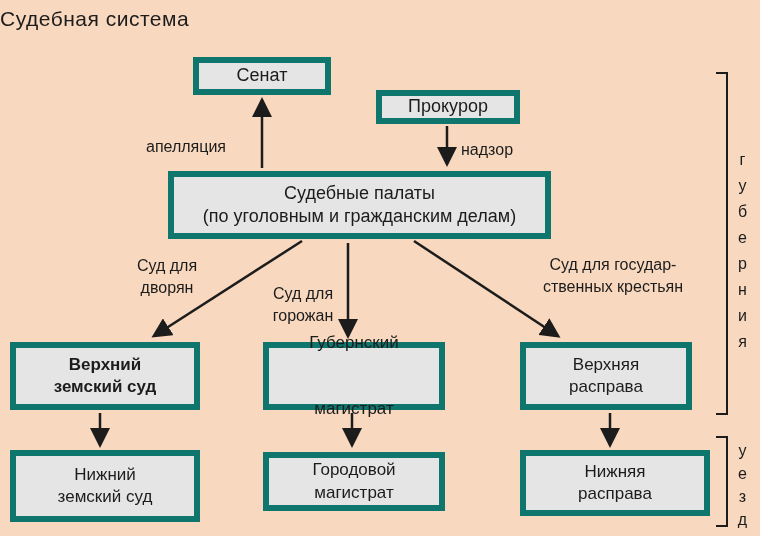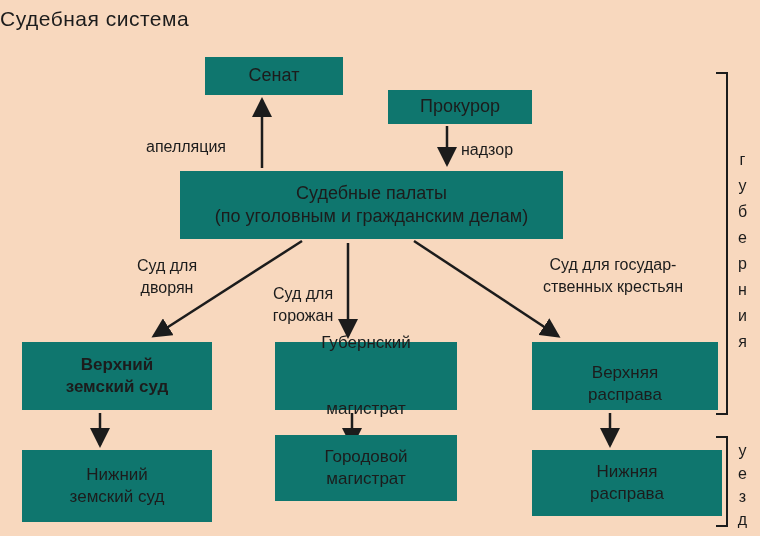--- a/index.html
+++ b/index.html
@@ -20,39 +20,38 @@
     position: absolute;
     top: 7px;
     left: 0;
     width: 760px;
     text-align: left;
     font-size: 21px;
     letter-spacing: 0.5px;
   }
   .box {
     position: absolute;
-    background: #0f766e;
-    border: 4px solid #0f766e;
+    background: #e5e5e5;
+    border: 6px solid #0f766e;
     display: flex;
     flex-direction: column;
     align-items: center;
     justify-content: center;
     text-align: center;
     font-size: 17px;
     line-height: 1.3;
-    margin-left: 12px;
   }
   .box-senat       { left: 193px; top: 57px;  width: 138px; height: 38px; font-size: 18px; }
   .box-prokuror    { left: 376px; top: 90px;  width: 144px; height: 34px; font-size: 18px; }
   .box-palaty      { left: 168px; top: 171px; width: 383px; height: 68px; font-size: 18px; }
   .box-verhniy-zemskiy   { left: 10px;  top: 342px; width: 190px; height: 68px; font-weight: bold; }
   .box-gubernskiy-mag    { left: 263px; top: 342px; width: 182px; height: 68px; gap: 43px; }
-  .box-verhnyaya-rasprava{ left: 520px; top: 342px; width: 186px; height: 68px; justify-content: flex-end; }
+  .box-verhnyaya-rasprava{ left: 520px; top: 342px; width: 172px; height: 68px; }
   .box-nizhniy-zemskiy   { left: 10px;  top: 450px; width: 190px; height: 72px; }
-  .box-gorodovoy-mag     { left: 263px; top: 435px; width: 182px; height: 66px; }
+  .box-gorodovoy-mag     { left: 263px; top: 452px; width: 182px; height: 59px; }
   .box-nizhnyaya-rasprava{ left: 520px; top: 450px; width: 190px; height: 66px; }
 
   .edge-label {
     position: absolute;
     font-size: 16px;
     line-height: 1.35;
   }
   .label-apellyaciya { left: 146px; top: 136px; width: 96px; text-align: left; }
   .label-nadzor      { left: 461px; top: 139px; width: 70px; text-align: left; }
   .label-dvoryane    { left: 120px; top: 255px; width: 94px; text-align: center; }

